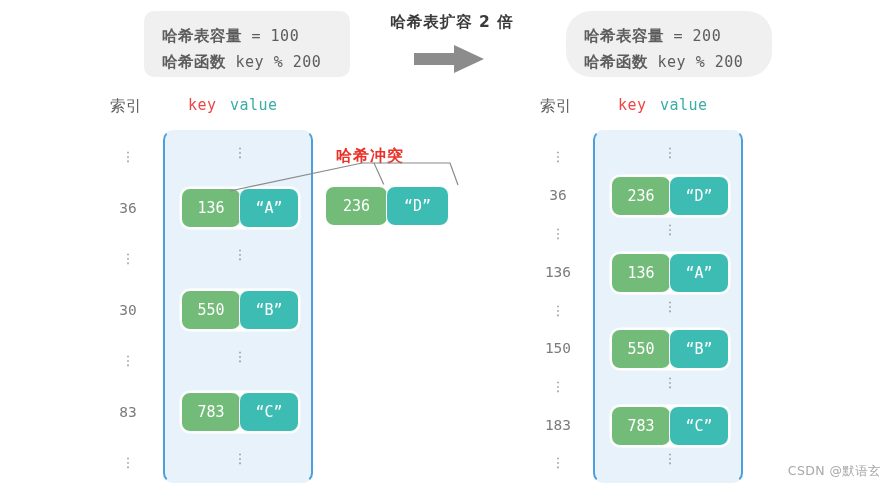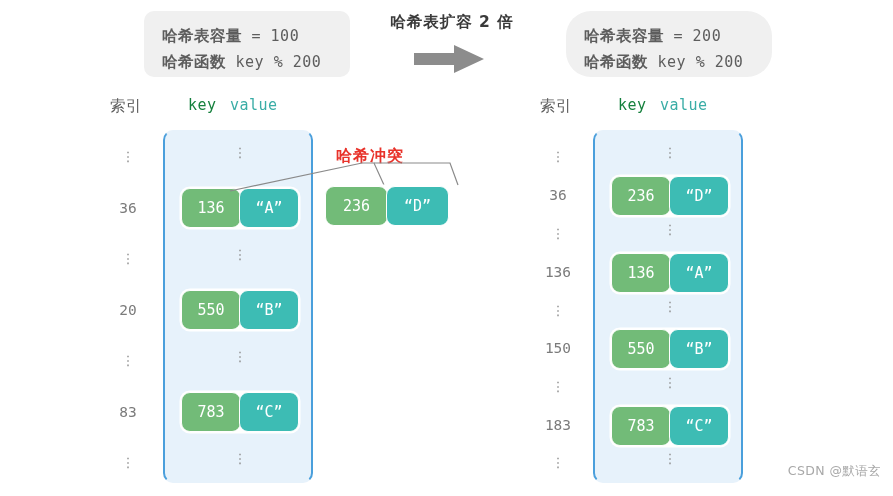--- a/index.html
+++ b/index.html
@@ -70,21 +70,21 @@
   .col-headers .idx {
     position: absolute;
     color: #5d5d5d;
     font-weight: normal;
   }
   .col-headers .kv {
     position: absolute;
     font-family: "DejaVu Sans Mono", "Liberation Mono", monospace;
     font-size: 15px;
   }
-  .col-headers .k { color: #15803d; }
+  .col-headers .k { color: #ef4444; }
   .col-headers .v { color: #3aada6; }
 
   #headers-left  { left: 100px; width: 240px; }
   #headers-right { left: 530px; width: 240px; }
 
   
   .index-col {
     position: absolute;
     width: 56px;
     text-align: center;
@@ -228,21 +228,21 @@
 <div class="col-headers" id="headers-right">
   <span class="idx" style="left:10px;">索引</span>
   <span class="kv k" style="left:88px;">key</span>
   <span class="kv v" style="left:130px;">value</span>
 </div>
 
 <div class="index-col" id="index-left" style="left:100px; top:130px; height:355px;">
   <span class="row dots" style="top:18px;">⋮</span>
   <span class="row" style="top:69px;">36</span>
   <span class="row dots" style="top:120px;">⋮</span>
-  <span class="row" style="top:171px;">20</span>
+  <span class="row" style="top:171px;">30</span>
   <span class="row dots" style="top:222px;">⋮</span>
   <span class="row" style="top:273px;">83</span>
   <span class="row dots" style="top:324px;">⋮</span>
 </div>
 
 <div class="table-box" id="table-left" style="left:163px; top:130px; width:150px; height:353px;">
   <span class="cell-dots" style="left:16px; top:12px;">⋮</span>
 
   <div class="cell" style="left:16px; top:56px;">
     <span class="key">136</span>

